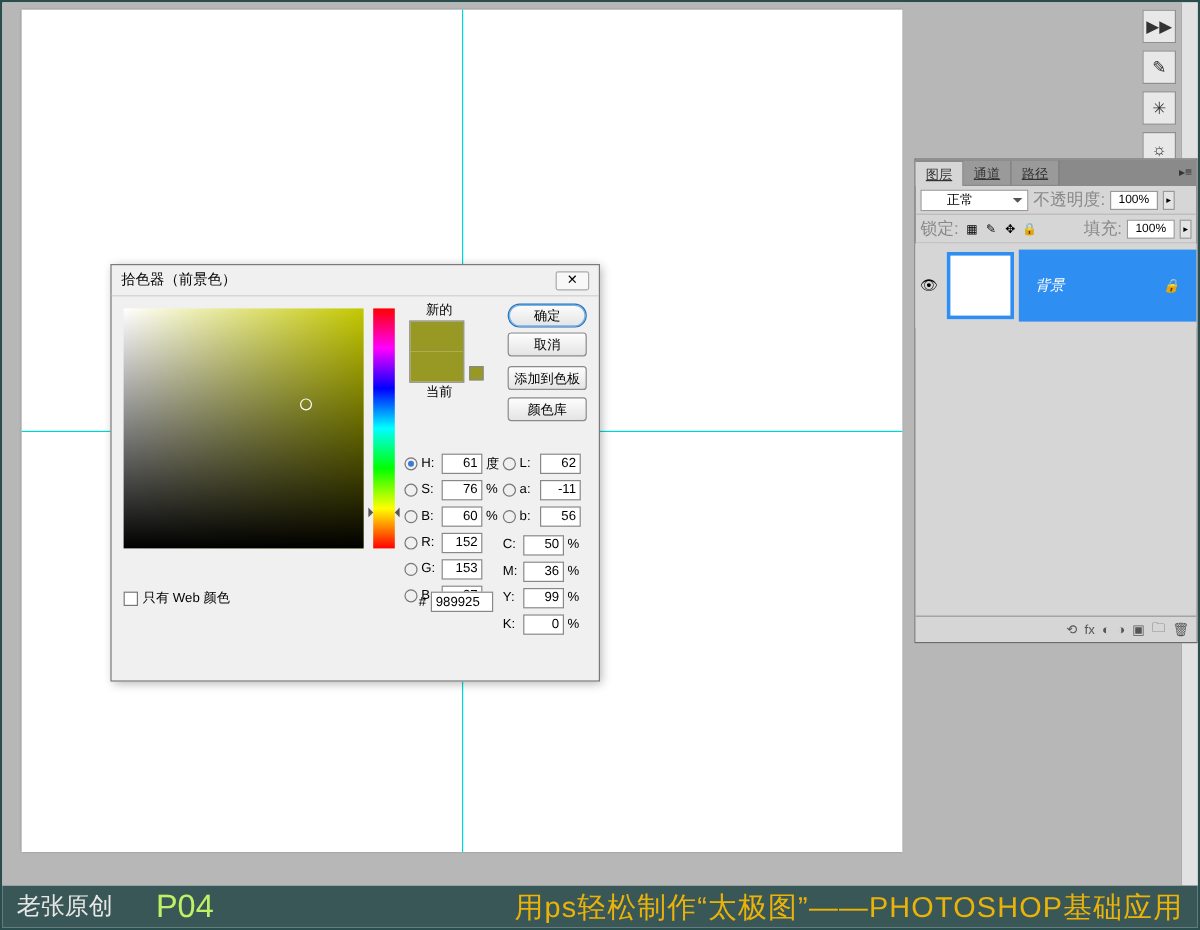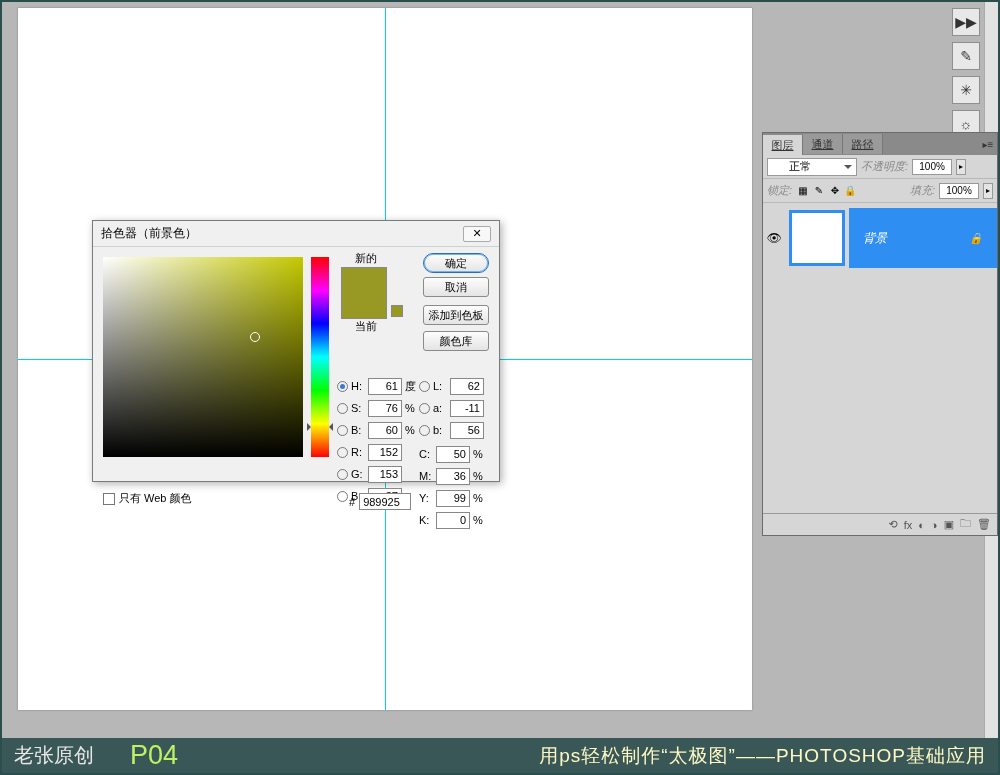--- a/index.html
+++ b/index.html
@@ -20,35 +20,35 @@
 
 .layers-panel { position: absolute; right: 0; top: 130px; width: 236px; background: #d6d6d6; border: 1px solid #6b6b6b; }
 .lp-tabs { display: flex; align-items: center; height: 22px; background: #8a8a8a; }
 .lp-tab { width: 40px; height: 20px; font-size: 11px; display: flex; align-items: center; justify-content: center; color: #333; border-right: 1px solid #777; text-decoration: underline; }
 .lp-tab.active { background: #d6d6d6; margin-top: 2px; }
 .lp-tab.inactive { background: #9a9a9a; }
 .lp-menu { margin-left: auto; width: 18px; font-size: 10px; color: #333; text-align: center; }
 .lp-row { display: flex; align-items: center; height: 24px; padding: 0 4px; border-bottom: 1px solid #b8b8b8; font-size: 11px; gap: 4px; }
 .lp-select { width: 90px; height: 18px; background: #fff; border: 1px solid #999; font-size: 11px; display: flex; align-items: center; padding: 0 21px; position: relative; }
 .lp-select::after { content: ""; position: absolute; right: 4px; top: 6px; border: 4px solid transparent; border-top-color: #555; }
-.lp-label { color: #888; font-size: 11px; font-style: italic; }
+.lp-label { color: #888; font-size: 14px; }
 .lp-val { width: 40px; height: 16px; background: #fff; border: 1px solid #999; font-size: 10px; display: flex; align-items: center; justify-content: center; }
 .lp-tri { width: 10px; height: 16px; background: #e4e4e4; border: 1px solid #999; display: flex; align-items: center; justify-content: center; font-size: 8px; }
 .lp-lockrow .icons { display: flex; gap: 2px; }
 .lp-lockrow .icons span { width: 14px; height: 14px; display: flex; align-items: center; justify-content: center; font-size: 10px; }
 .layer-list { height: 310px; background: #d6d6d6; }
 .layer-item { height: 70px; display: flex; align-items: center; background: #d6d6d6; }
 .layer-item.selected .layer-name-strip { background: #2f8ef2; color: #fff; gap: 34px; }
 .layer-eye { width: 22px; height: 70px; display: flex; align-items: center; justify-content: center; background: #d6d6d6; font-size: 12px; }
 .layer-thumb { width: 56px; height: 56px; background: #fff; border: 3px solid #2f8ef2; margin: 0 4px; }
 .layer-name-strip { flex: 1; height: 60px; display: flex; align-items: center; padding: 0 14px; font-size: 12px; font-style: italic; justify-content: space-between; }
 .layer-lock { font-size: 11px; }
 .lp-footer { height: 22px; background: #d6d6d6; border-top: 1px solid #999; display: flex; align-items: center; justify-content: flex-end; gap: 6px; padding: 0 6px; font-size: 11px; color: #555; }
 
-.color-picker { position: absolute; left: 90px; top: 218px; width: 408px; height: 262px; background: #f0f0f0; border: 1px solid #7a7a7a; box-shadow: 2px 2px 8px rgba(0,0,0,.3); }
+.color-picker { position: absolute; left: 90px; top: 218px; width: 408px; height: 348px; background: #f0f0f0; border: 1px solid #7a7a7a; box-shadow: 2px 2px 8px rgba(0,0,0,.3); }
 .cp-title { height: 26px; display: flex; align-items: center; padding: 0 8px; font-size: 12px; justify-content: space-between; border-bottom: 1px solid #d0d0d0; }
 .cp-close { width: 28px; height: 16px; border: 1px solid #aaa; border-radius: 2px; display: flex; align-items: center; justify-content: center; font-size: 11px; background: #f8f8f8; }
 .cp-body { position: relative; padding: 10px; height: calc(100% - 26px); }
 
 .sat-field { position: absolute; left: 10px; top: 10px; width: 200px; height: 200px; background: linear-gradient(to top, #000, rgba(0,0,0,0)), linear-gradient(to right, #fff, #c4c800); }
 .sat-cursor { position: absolute; width: 10px; height: 10px; border: 1px solid #fff; border-radius: 50%; transform: translate(-50%, -50%); }
 
 .hue-strip { position: absolute; left: 218px; top: 10px; width: 18px; height: 200px; background: linear-gradient(to bottom, #f00, #f0f, #00f, #0ff, #0f0, #ff0, #f00); }
 .hue-slider { position: absolute; left: 214px; width: 26px; height: 8px; display: flex; justify-content: space-between; }
 .hue-slider::before, .hue-slider::after { content: ""; width: 0; height: 0; border: 4px solid transparent; }
@@ -79,21 +79,21 @@
 
 .hex-row { position: absolute; left: 256px; top: 246px; display: flex; align-items: center; gap: 4px; font-size: 11px; }
 .hex-input { width: 52px; height: 17px; border: 1px solid #888; background: #fff; font-size: 11px; padding: 0 3px; display: flex; align-items: center; }
 
 .web-only { position: absolute; left: 10px; top: 244px; font-size: 11px; display: flex; align-items: center; gap: 4px; }
 .checkbox { width: 12px; height: 12px; border: 1px solid #777; background: #fff; }
 
 .caption-bar { position: absolute; left: 2px; bottom: 2px; right: 2px; height: 35px; background: #3a5757; display: flex; align-items: center; padding: 0 12px; }
 .caption-left { color: #e8e8e8; font-size: 20px; }
 .caption-page { color: #bef264; font-size: 27px; margin-left: 36px; }
-.caption-right { margin-left: auto; color: #fef9c3; font-size: 19px; letter-spacing: 1px; }
+.caption-right { margin-left: auto; color: #eab308; font-size: 24px; letter-spacing: 1px; }
 
 .lab-col { position: absolute; left: 326px; top: 128px; font-size: 11px; }
 .cmyk-col { position: absolute; left: 326px; top: 196px; font-size: 11px; }
 </style>
 </head>
 <body>
 
 <div class="outer-border"></div>
 
 <div class="workspace">

